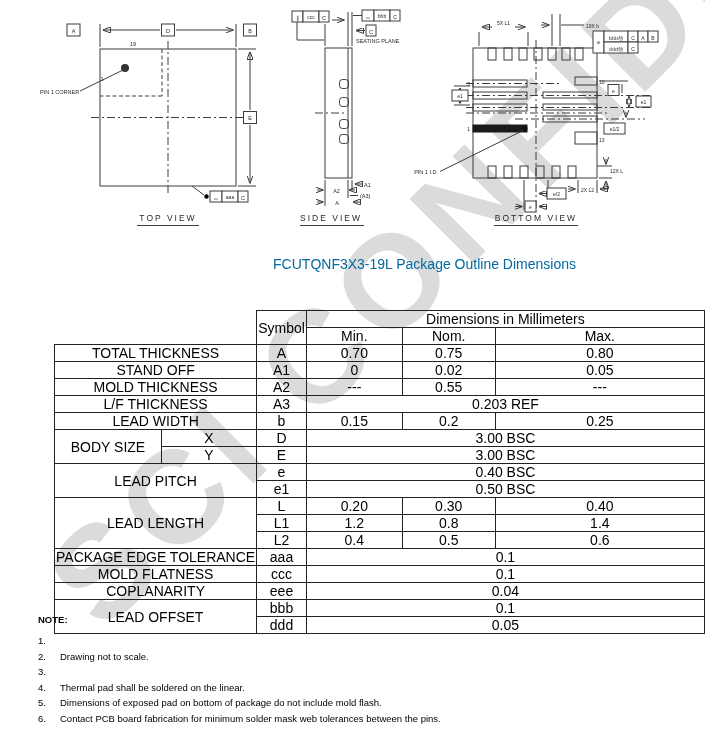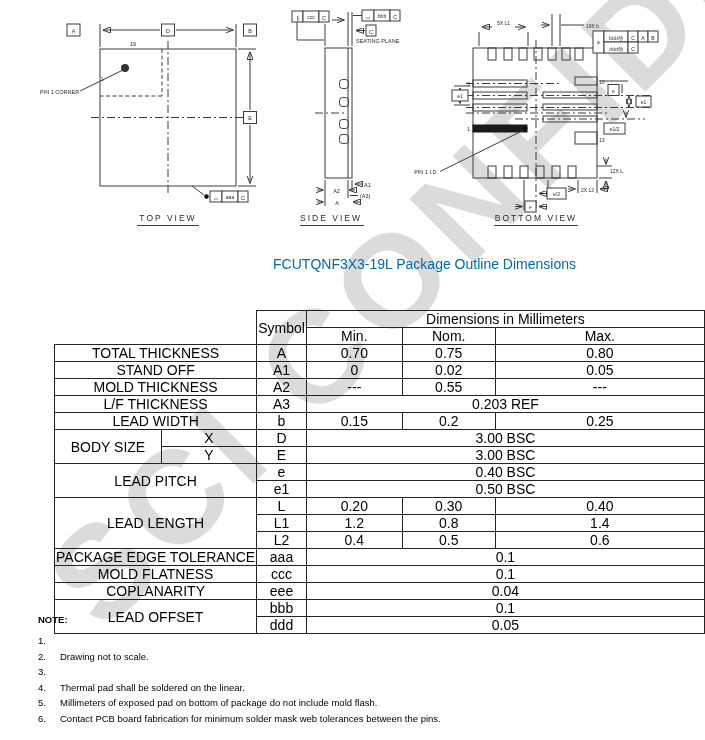--- a/index.html
+++ b/index.html
@@ -382,21 +382,21 @@
       </div>
       <div class="note-row">
         <span class="note-num">3.</span>
       </div>
       <div class="note-row">
         <span class="note-num">4.</span>
         <span>Thermal pad shall be soldered on the linear.</span>
       </div>
       <div class="note-row">
         <span class="note-num">5.</span>
-        <span>Millimeters of exposed pad on bottom of package do not include mold flash.</span>
+        <span>Dimensions of exposed pad on bottom of package do not include mold flash.</span>
       </div>
       <div class="note-row">
         <span class="note-num">6.</span>
         <span>Contact PCB board fabrication for minimum solder mask web tolerances between the pins.</span>
       </div>
     </div>
   </div>
 </div>
 
 </body></html>

